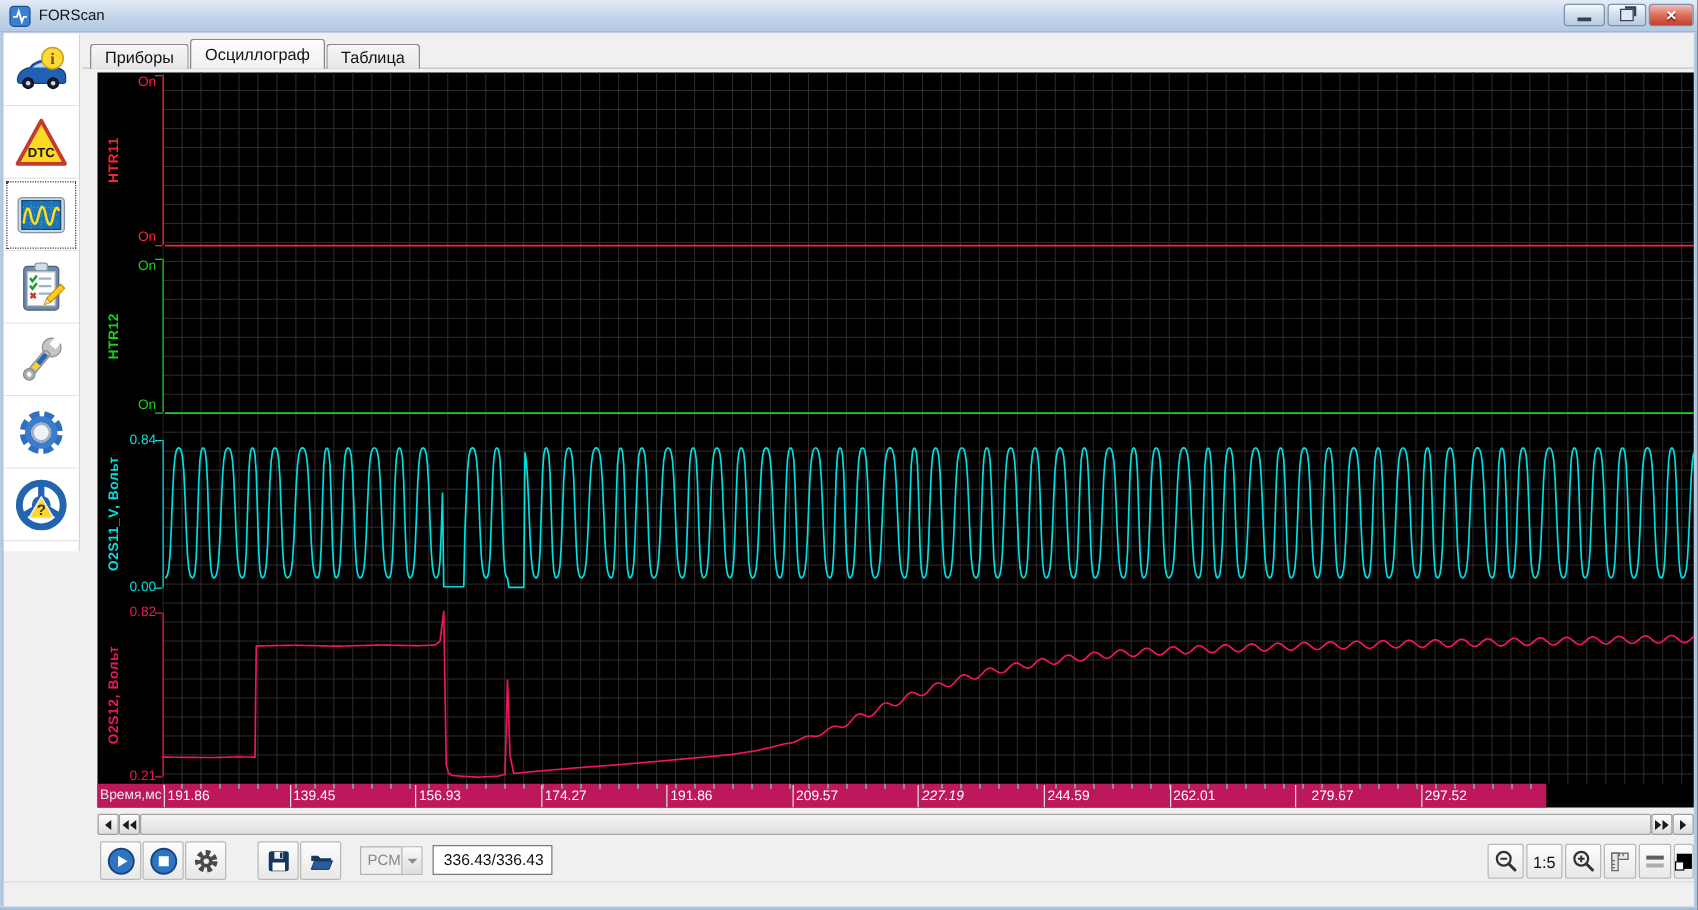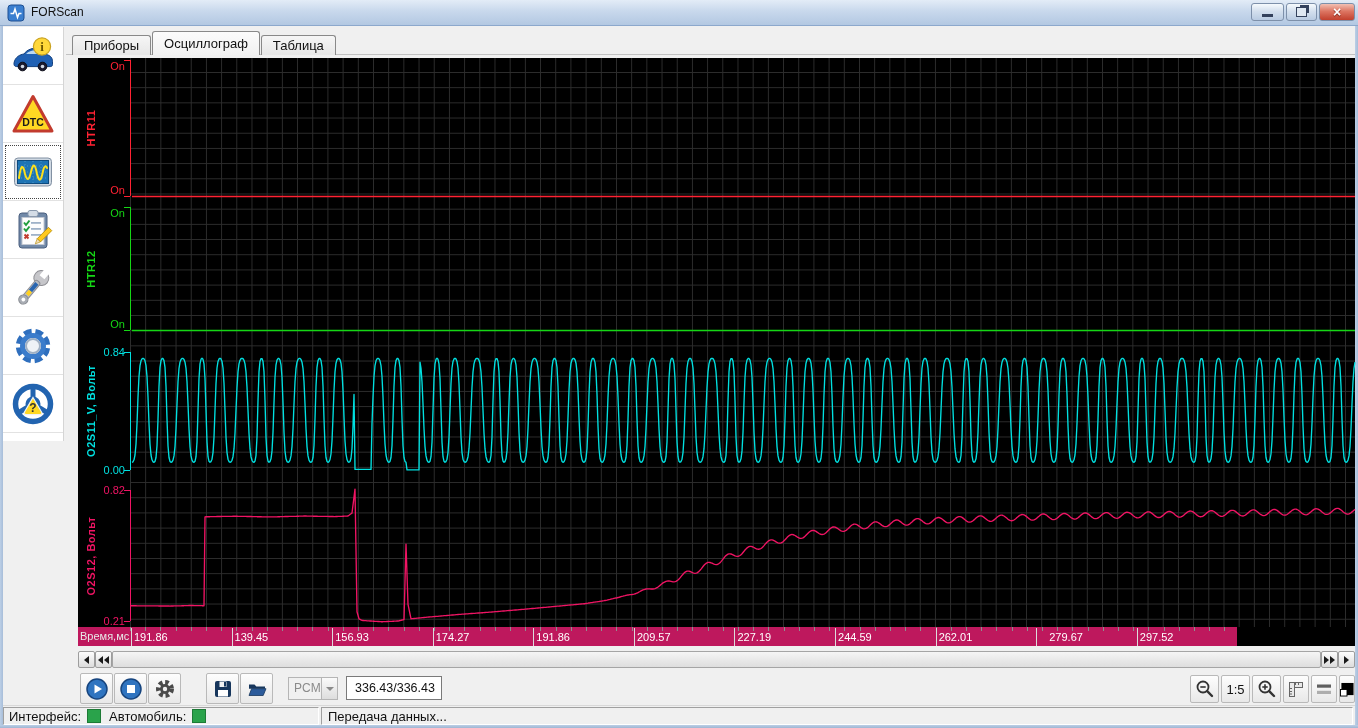--- a/index.html
+++ b/index.html
@@ -215,21 +215,21 @@
   <div class="time-strip">
     <span class="time-xlabel">Время,мс</span>
     <div class="tick-row" id="tick-row" style="background: repeating-linear-gradient(to right, rgb(143, 143, 143) 0px, rgb(143, 143, 143) 1px, transparent 1px, transparent 15.2px);"></div>
     <div id="time-labels">
         <div class="t-tick" style="left: 53px;">191.86</div>
         <div class="t-tick" style="left: 153.58px;">139.45</div>
         <div class="t-tick" style="left: 254.16px;">156.93</div>
         <div class="t-tick" style="left: 354.74px;">174.27</div>
         <div class="t-tick" style="left: 455.32px;">191.86</div>
         <div class="t-tick" style="left: 555.9px;">209.57</div>
-        <div class="t-tick" style="left: 656.48px;">227.19</div>
+        <div class="t-tick" style="left: 656.48px; font-style: italic;">227.19</div>
         <div class="t-tick" style="left: 757.06px;">244.59</div>
         <div class="t-tick" style="left: 857.64px;">262.01</div>
         <div class="t-tick" style="left: 958.22px; padding-left: 12px;">279.67</div>
         <div class="t-tick" style="left: 1058.8px;">297.52</div>
         <div class="t-tick" style="left: 1159.38px;">314.95</div>
         <div class="t-tick" style="left: 1259.96px;">332.4</div>
       </div>
   </div>
   <div id="plot-labels">
       <div class="ax-label" style="color: rgb(255, 34, 51); top: 8px;">On</div>
@@ -349,22 +349,13 @@
   </svg>
 </div>
 <div class="tbtn right" style="left:1339px;width:16px;">
   <svg width="15" height="15" viewBox="0 0 15 15">
     <rect x="1.5" y="0.5" width="13" height="13" fill="#000"></rect>
     <rect x="0.5" y="7.5" width="7" height="7" fill="#fff" stroke="#000"></rect>
   </svg>
 </div>
 
 <div class="statusbar">
-  <div class="stat-panel" style="left:0;width:316px;">
-    <span style="margin-left:5px;">Интерфейс:</span>
-    <span class="stat-sq" style="background: rgb(42, 163, 75);"></span>
-    <span>Автомобиль:</span>
-    <span class="stat-sq" style="background: rgb(42, 163, 75);"></span>
-  </div>
-  <div class="stat-panel" style="left:318px;width:1032px;">
-    <span style="margin-left:6px;">Передача данных...</span>
-  </div>
 </div>
 
 </body></html>

